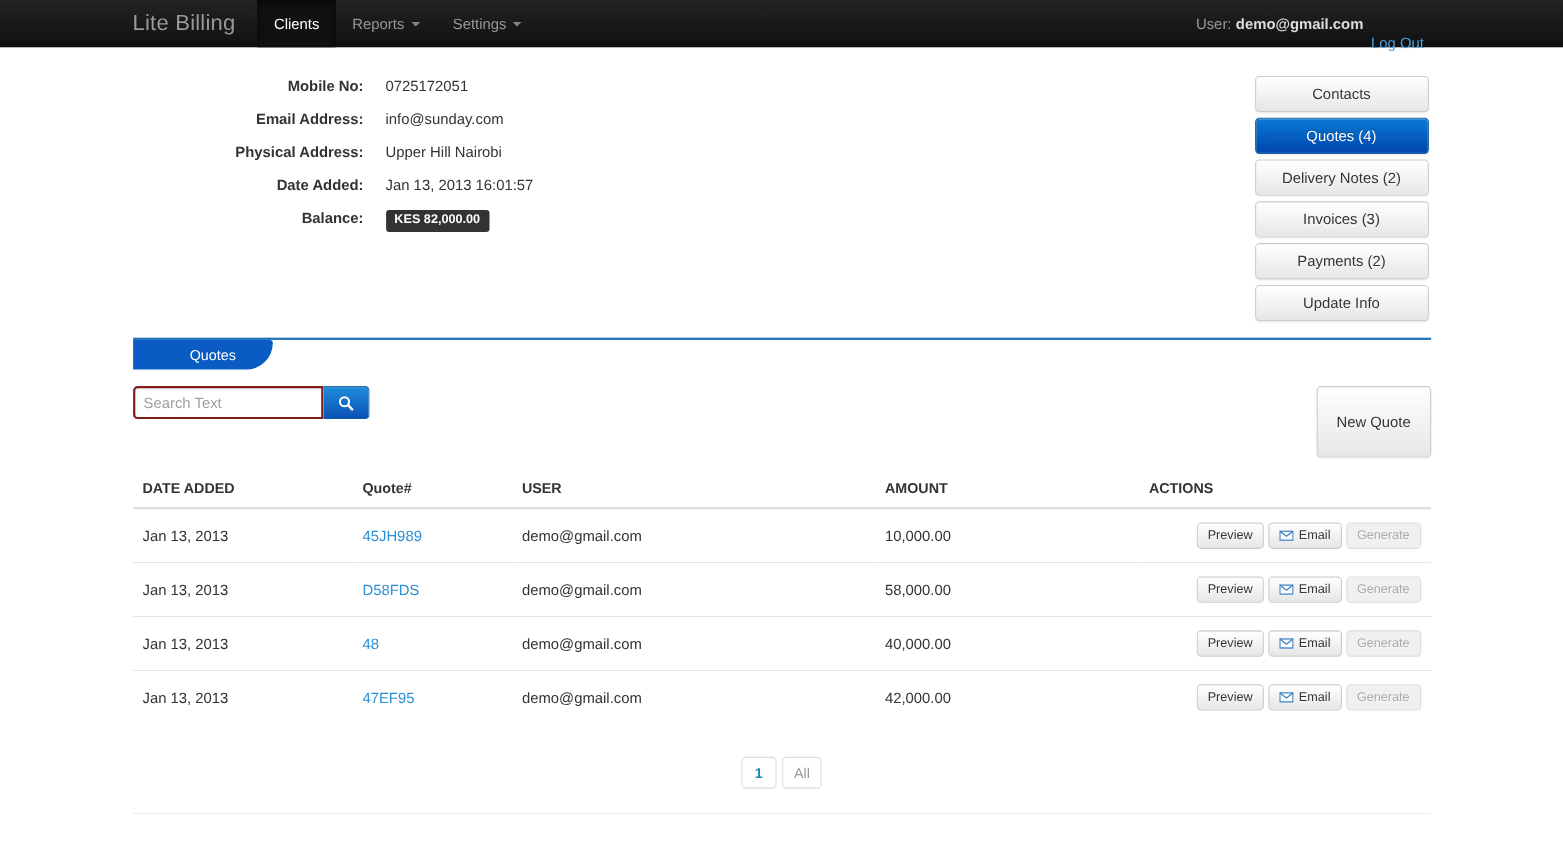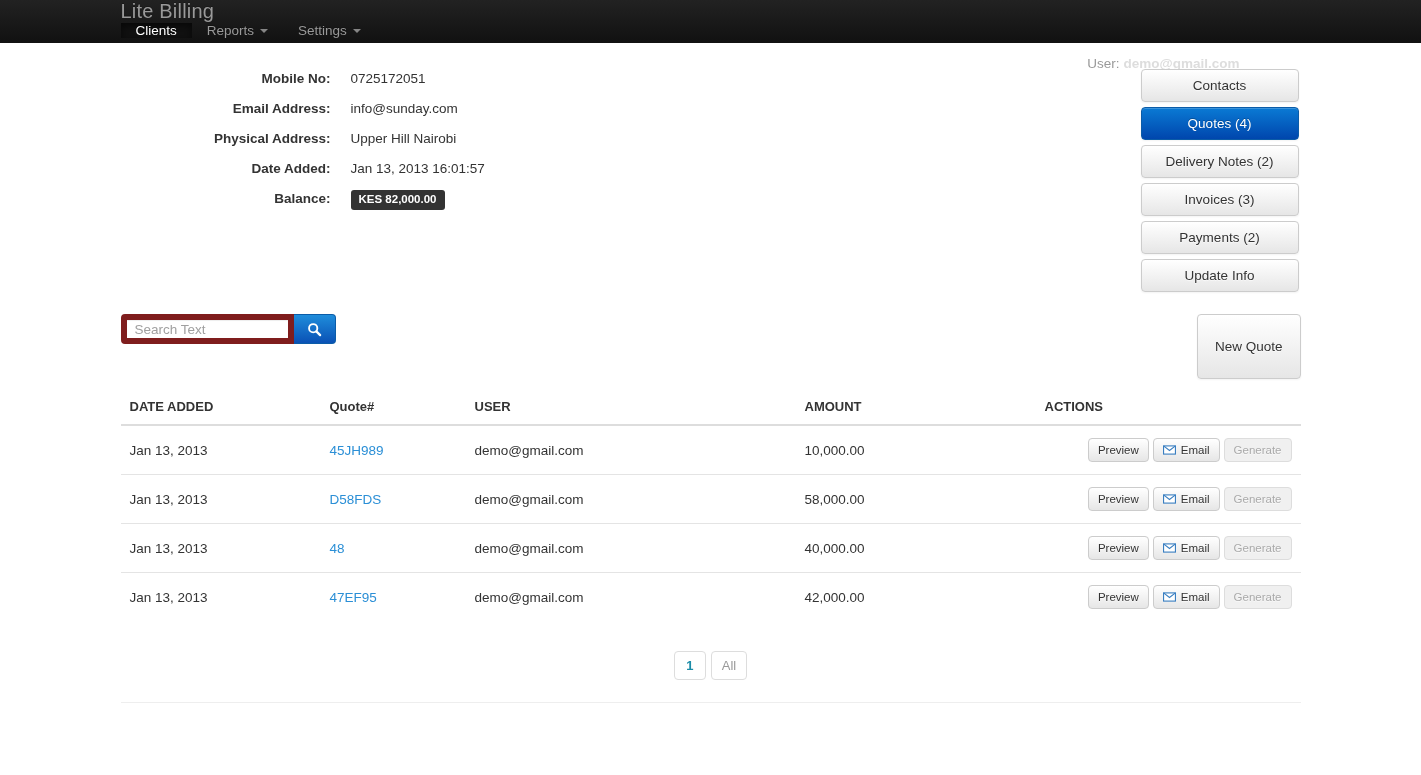--- a/index.html
+++ b/index.html
@@ -20,21 +20,20 @@
     display: flex;
     align-items: stretch;
     position: relative;
   }
   .nav-inner {
     width: 1180px;
     margin: 0 auto;
     display: flex;
     align-items: stretch;
     position: relative;
-    flex-direction: column;
   }
   .brand {
     display: flex; align-items: center;
     padding: 0 20px 0 0;
     font-size: 20px;
     color: #999999;
     text-shadow: 0 -1px 0 rgba(0,0,0,.25);
     letter-spacing: .2px;
   }
   .nav-links { display: flex; align-items: stretch; }
@@ -184,21 +183,21 @@
   
   .toolbar {
     margin-top: 17px;
     display: flex;
     align-items: flex-start;
   }
   .search-wrap { display: flex; }
   .search-input {
     width: 173px;
     height: 30px;
-    border: 6px solid #7f1d1d;
+    border: 2px solid #7f1d1d;
     border-radius: 4px 0 0 4px;
     padding: 4px 8px;
     font-size: 13.5px;
     color: #555555;
     font-family: "Liberation Sans", sans-serif;
     outline: none;
     box-shadow: inset 0 1px 1px rgba(0,0,0,.075);
   }
   .search-input::placeholder { color: #a0a0a0; }
   .search-btn {
@@ -367,20 +366,23 @@
     <div class="side-stack">
       <div class="btn-block">Contacts</div>
       <div class="btn-block primary">Quotes (4)</div>
       <div class="btn-block">Delivery Notes (2)</div>
       <div class="btn-block">Invoices (3)</div>
       <div class="btn-block">Payments (2)</div>
       <div class="btn-block">Update Info</div>
     </div>
   </div>
 
+  <div class="tabbar">
+    <div class="tab-active">Quotes</div>
+  </div>
 
   <div class="toolbar">
     <div class="search-wrap">
       <input class="search-input" type="text" placeholder="Search Text" style="">
       <button class="search-btn">
         <svg width="15" height="15" viewBox="0 0 16 16">
           <circle cx="6.6" cy="6.6" r="4.4" fill="none" stroke="#ffffff" stroke-width="2"></circle>
           <line x1="10" y1="10" x2="14" y2="14" stroke="#ffffff" stroke-width="2.4" stroke-linecap="round"></line>
         </svg>
       </button>

